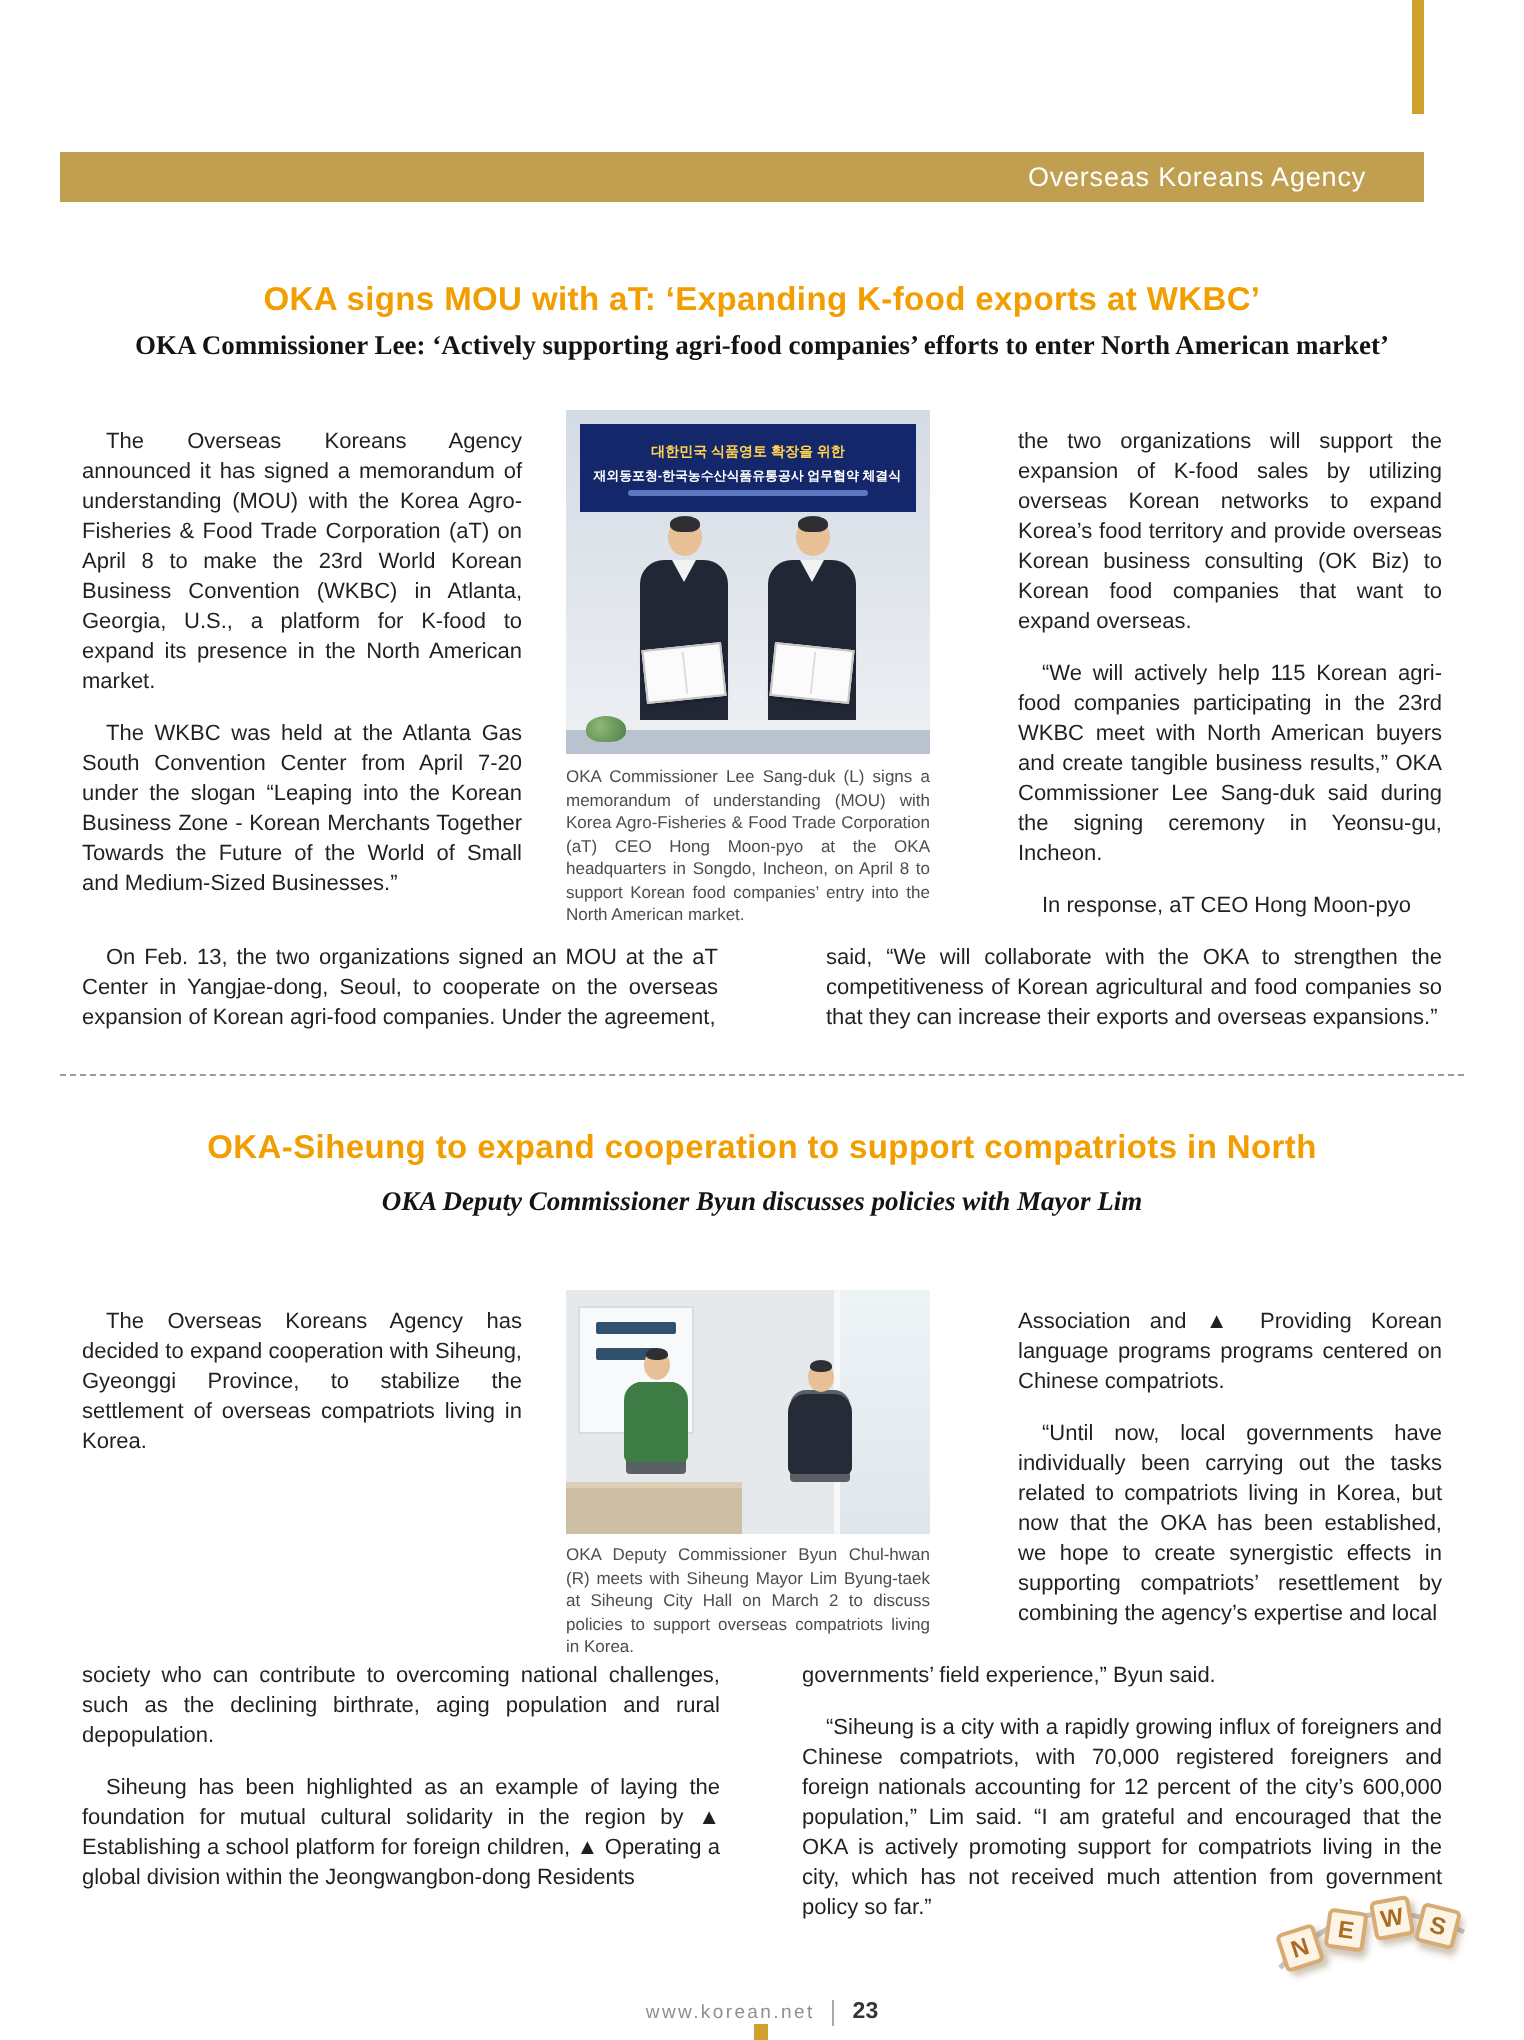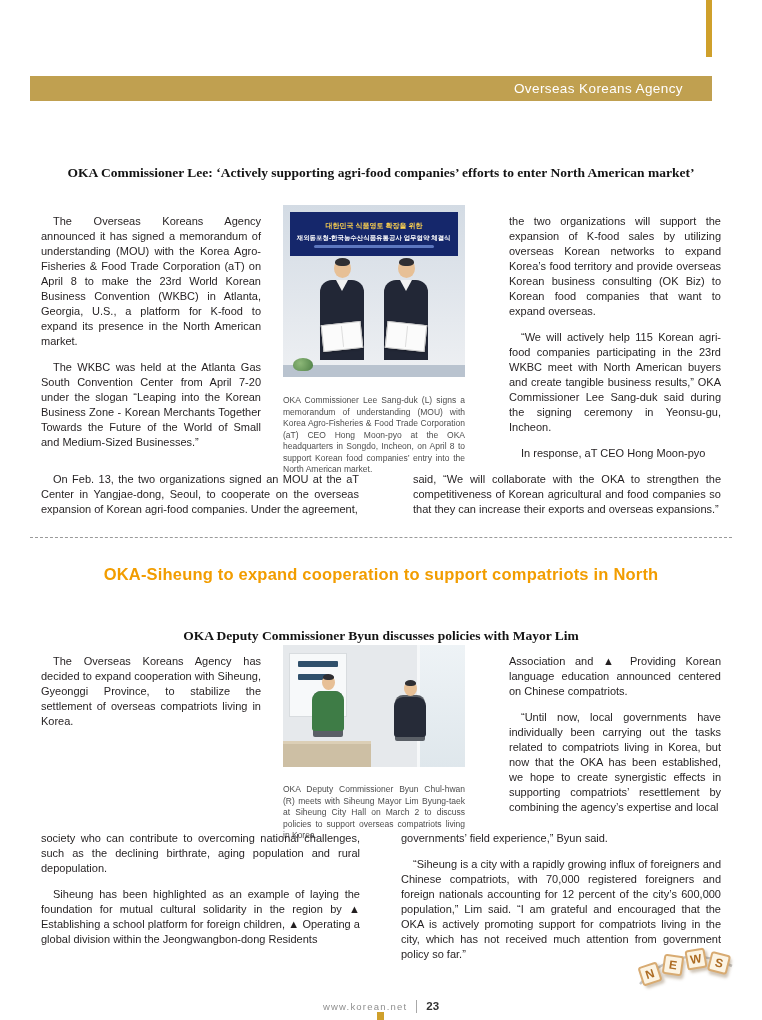--- a/index.html
+++ b/index.html
@@ -16,37 +16,37 @@
   .header-band {
     left:30px; top:76px; width:682px; height:25px; background:#c0a050;
     color:#ffffff; font-size:13.5px; line-height:25px; text-align:right;
     padding-right:29px; letter-spacing:0.4px;
   }
 
   
   .title { left:0; width:762px; text-align:center; color:#f29d00; font-weight:bold; font-size:16.5px; letter-spacing:0.2px; }
   .subtitle { left:0; width:762px; text-align:center; font-family:"Liberation Serif", serif; font-size:13.5px; color:#141414; }
   .a1-title { top:141px; } .a1-subtitle { top:165px; }
-  .a2-title { top:565px; } .a2-subtitle { top:628px; }
+  .a2-title { top:565px; } .a2-subtitle { top:593px;font-style:italic; }
 
   
   .body-text { font-size:11px; line-height:15px; text-align:justify; color:#231f20; }
   .body-text p { margin:11px; }
   .body-text p.ind { text-indent:12px; }
   .a1-left  { left:30px;  top:203px; width:242px; }
   .a1-right { left:498px; top:203px; width:234px; }
   .a1-bl { left:30px;  top:461px; width:340px; }
   .a1-br { left:402px; top:461px; width:330px; }
   .a2-left  { left:30px;  top:643px; width:242px; }
   .a2-right { left:498px; top:643px; width:234px; }
   .a2-bl { left:30px;  top:820px; width:341px; }
   .a2-br { left:390px; top:820px; width:342px; }
 
   
-  .caption { font-size:8.5px; line-height:11.5px; color:#4d4d4d; text-align:justify;margin-top:12px; }
+  .caption { font-size:8.5px; line-height:11.5px; color:#4d4d4d; text-align:justify; }
   .a1-caption { left:283px; top:383px; width:182px; }
   .a2-caption { left:283px; top:772px; width:182px; }
 
   
   .dashed-divider { left:30px; top:537px; width:702px; border-top:1.5px dashed #9a9a9a; }
 
   
   .photo1 { left:283px; top:205px; width:182px; height:172px; background:linear-gradient(#d3dbe4,#eef0f3); overflow:hidden; }
   .p1-banner { position:absolute; left:7px; top:7px; right:7px; height:44px; background:#15276b;
     display:flex; flex-direction:column; align-items:center; justify-content:center; gap:2px; }
@@ -106,20 +106,21 @@
 <body>
 
 <div class="page">
 
   <div class="abs gold-stripe-top"></div>
 
   <div class="abs header-band">
     <span>Overseas Koreans Agency</span>
   </div>
 
+  <h1 class="abs title a1-title">OKA signs MOU with aT: ‘Expanding K-food exports at WKBC’</h1>
   <h2 class="abs subtitle a1-subtitle">OKA Commissioner Lee: ‘Actively supporting agri-food companies’ efforts to enter North American market’</h2>
 
   <div class="abs body-text a1-left">
     <p class="ind">The Overseas Koreans Agency announced it has signed a memorandum of understanding (MOU) with the Korea Agro-Fisheries &amp; Food Trade Corporation (aT) on April 8 to make the 23rd World Korean Business Convention (WKBC) in Atlanta, Georgia, U.S., a platform for K-food to expand its presence in the North American market.</p>
     <p class="ind">The WKBC was held at the Atlanta Gas South Convention Center from April 7-20 under the slogan “Leaping into the Korean Business Zone - Korean Merchants Together Towards the Future of the World of Small and Medium-Sized Businesses.”</p>
   </div>
 
   <div class="abs photo1">
     <div class="p1-banner">
       <div class="b1">대한민국 식품영토 확장을 위한</div>
@@ -177,21 +178,21 @@
     </div>
     <div class="p2-person suit pp2">
       <div class="p2-head"></div>
       <div class="p2-torso"></div>
     </div>
     <div class="p2-desk"></div>
   </div>
   <div class="abs caption a2-caption">OKA Deputy Commissioner Byun Chul-hwan (R) meets with Siheung Mayor Lim Byung-taek at Siheung City Hall on March 2 to discuss policies to support overseas compatriots living in Korea.</div>
 
   <div class="abs body-text a2-right">
-    <p>Association and ▲ Providing Korean language education announced centered on Chinese compatriots.</p>
+    <p>Association and ▲ Providing Korean language programs programs centered on Chinese compatriots.</p>
     <p class="ind">“Until now, local governments have individually been carrying out the tasks related to compatriots living in Korea, but now that the OKA has been established, we hope to create synergistic effects in supporting compatriots’ resettlement by combining the agency’s expertise and local</p>
   </div>
 
   <div class="abs body-text a2-bl">
     <p>society who can contribute to overcoming national challenges, such as the declining birthrate, aging population and rural depopulation.</p>
     <p class="ind">Siheung has been highlighted as an example of laying the foundation for mutual cultural solidarity in the region by ▲ Establishing a school platform for foreign children, ▲ Operating a global division within the Jeongwangbon-dong Residents</p>
   </div>
   <div class="abs body-text a2-br">
     <p>governments’ field experience,” Byun said.</p>
     <p class="ind">“Siheung is a city with a rapidly growing influx of foreigners and Chinese compatriots, with 70,000 registered foreigners and foreign nationals accounting for 12 percent of the city’s 600,000 population,” Lim said. “I am grateful and encouraged that the OKA is actively promoting support for compatriots living in the city, which has not received much attention from government policy so far.”</p>

